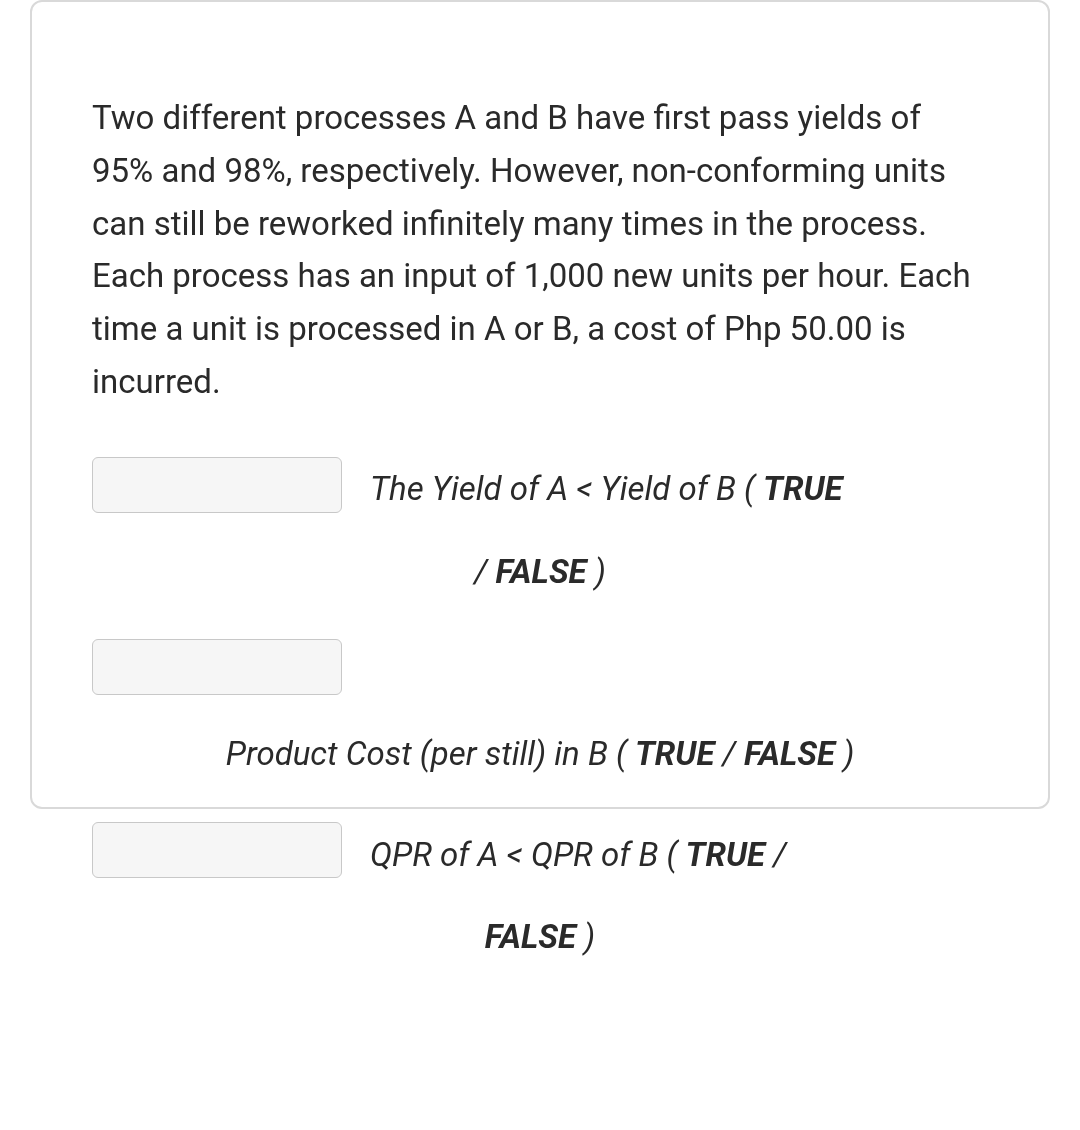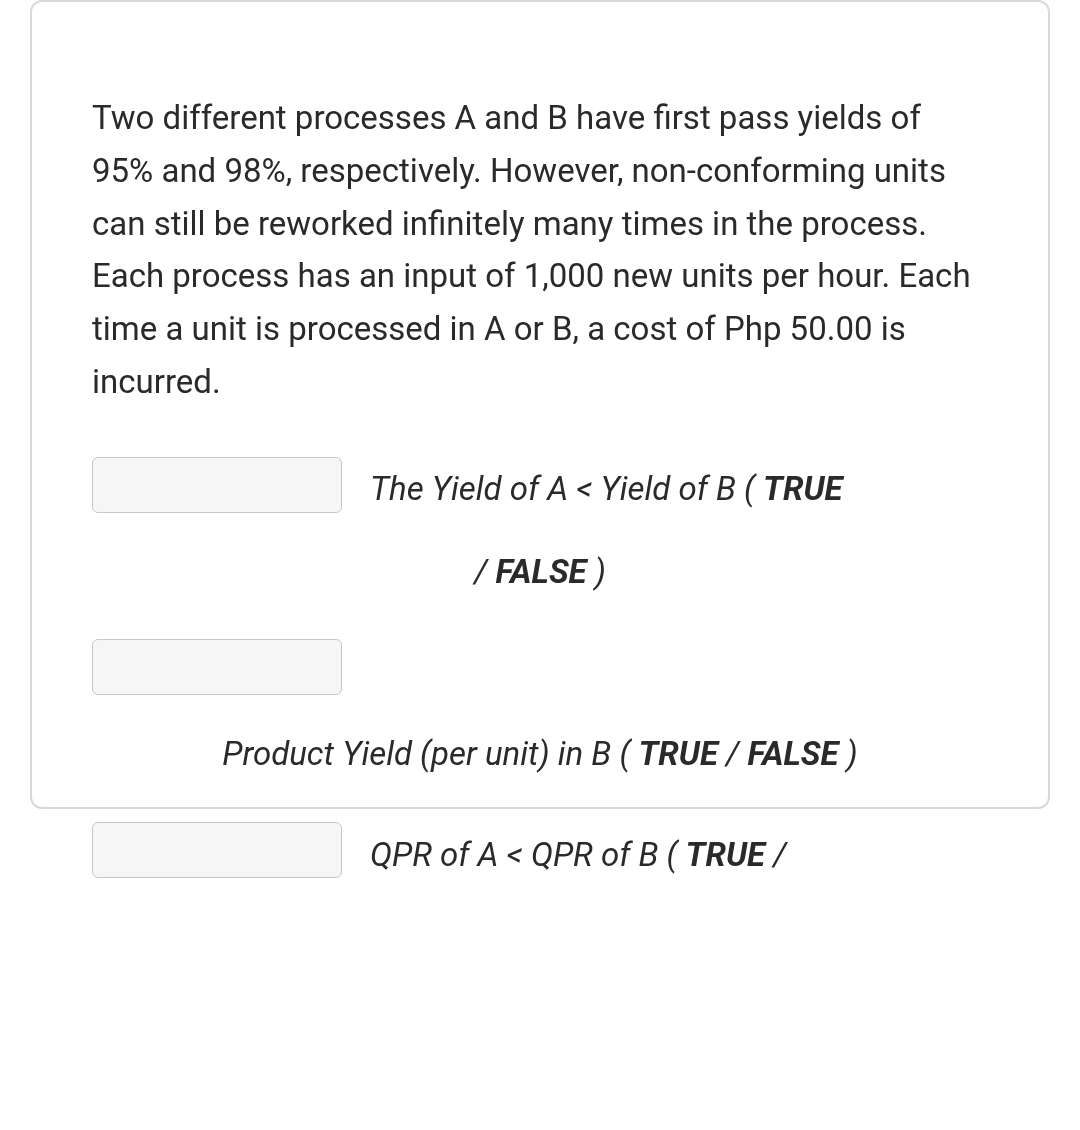--- a/index.html
+++ b/index.html
@@ -84,25 +84,28 @@
     <span class="continuation">
       <span>/  </span><span class="bold">FALSE</span><span> )</span>
     </span>
   </div>
 
   <div class="answer-block">
     <div class="answer-row">
       <input type="text" class="input-box" value="" style="">
     </div>
     <span class="continuation">
-      <span>Product Yield (per unit) in B ( </span><span class="bold">TRUE</span><span>  /  </span><span class="bold">FALSE</span><span> )</span>
+      <span>Product Cost (per still) in B ( </span><span class="bold">TRUE</span><span>  /  </span><span class="bold">FALSE</span><span> )</span>
     </span>
   </div>
 
   <div class="answer-block">
     <div class="answer-row">
       <input type="text" class="input-box" value="" style="">
       <span class="italic">
         <span>QPR of A &lt; QPR of B ( </span><span class="bold">TRUE</span><span>  /</span>
       </span>
     </div>
+    <span class="continuation">
+      <span class="bold">FALSE</span><span> )</span>
+    </span>
   </div>
 </div>
 
 </body></html>

